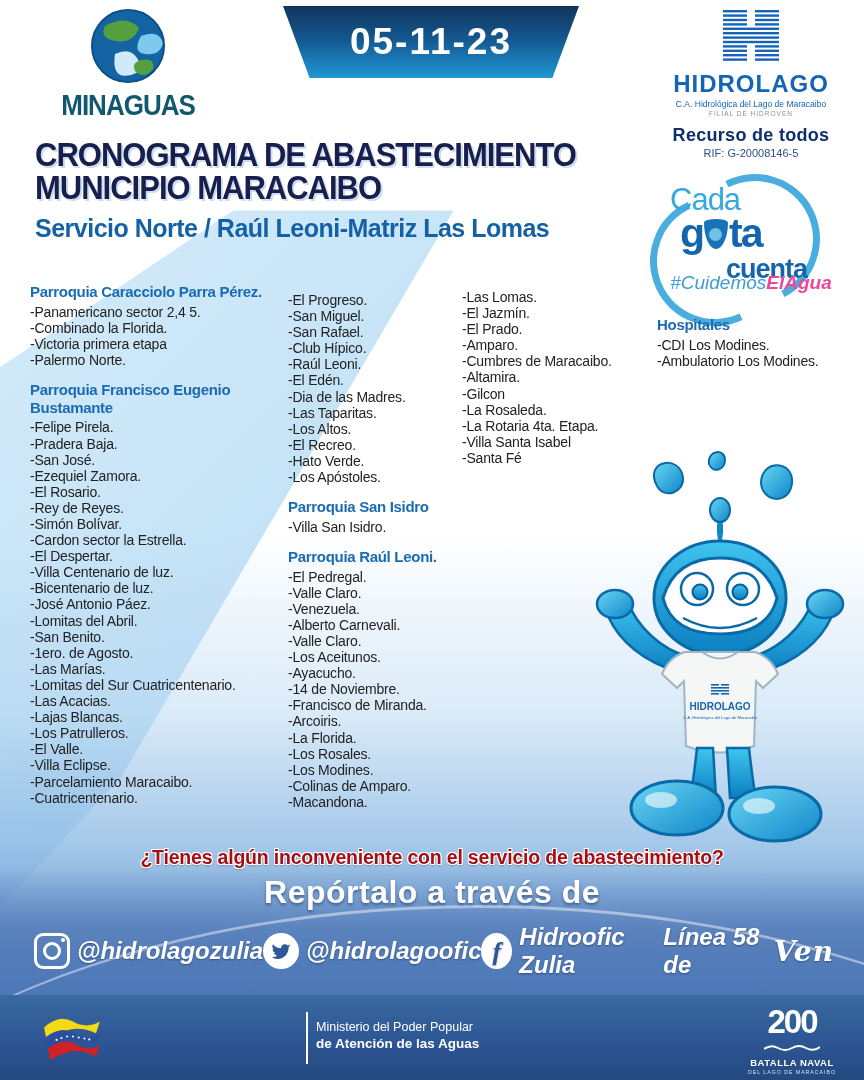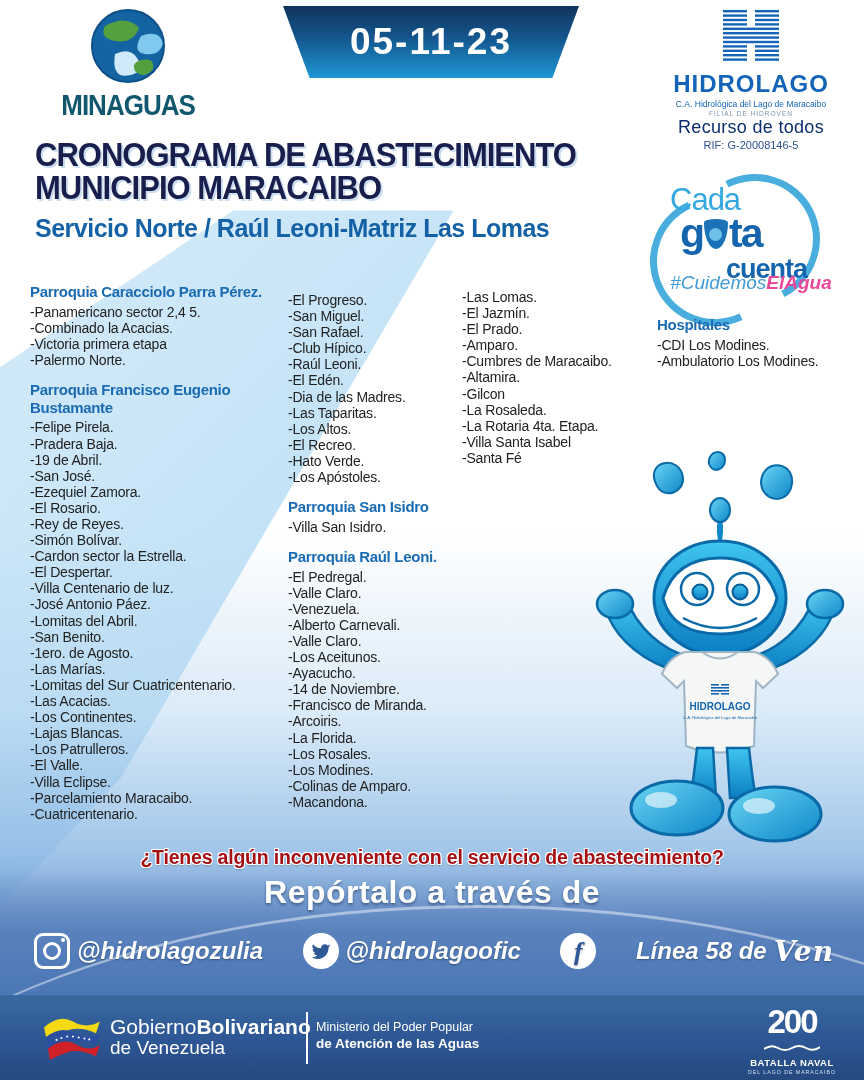--- a/index.html
+++ b/index.html
@@ -27,21 +27,21 @@
   .date-badge{position:absolute;left:283px;top:6px;width:296px;height:72px;
               clip-path:polygon(0 0,100% 0,91% 100%,9% 100%);
               background:linear-gradient(180deg,#10345c 0%,#14578f 45%,#1f97d4 100%);
               display:flex;align-items:center;justify-content:center;text-align:right;}
   .date-badge .d{color:#fff;font-size:37px;font-weight:bold;letter-spacing:2px;}
 
   .hl-block{position:absolute;left:648px;top:8px;width:206px;text-align:center;}
   .hl-name{font-size:24px;font-weight:bold;color:#1464b8;letter-spacing:1px;margin-top:2px;}
   .hl-desc{font-size:8.5px;color:#1464b8;margin-top:1px;}
   .hl-filial{font-size:6.5px;color:#7f93a8;letter-spacing:1px;margin-top:1px;}
-  .hl-slogan{font-size:18px;font-weight:normal;color:#0d2f6e;letter-spacing:.3px;}
+  .hl-slogan{font-size:18px;font-weight:bold;color:#0d2f6e;margin-top:8px;letter-spacing:.3px;}
   .hl-rif{font-size:11px;color:#2d4f8e;margin-top:1px;}
 
   .title-block{position:absolute;left:35px;top:138px;width:620px;}
   .title-line{font-weight:bold;font-size:31px;color:#191f4c;letter-spacing:-1px;line-height:1.06;
               text-shadow:2px 2px 0 rgba(175,205,232,.65);transform:scaleY(1.08);transform-origin:left top;}
   .subtitle{position:absolute;left:35px;top:214px;font-size:25px;font-weight:bold;color:#1561a6;
             letter-spacing:-0.5px;}
 
   
   .gota{position:absolute;left:648px;top:182px;width:200px;height:120px;}
@@ -186,45 +186,44 @@
     <div class="w3">cuenta</div>
   </div>
   <div class="hashtag">
     <span class="lt">#Cuidemos</span><span class="bd">ElAgua</span>
   </div>
 
   <div class="col col1">
       <div class="section">
         <div class="sec-heading">Parroquia Caracciolo Parra Pérez.</div>
         <div class="sec-item">-Panamericano sector 2,4 5.</div>
-        <div class="sec-item">-Combinado la Acacias.</div>
+        <div class="sec-item">-Combinado la Florida.</div>
         <div class="sec-item">-Victoria primera etapa</div>
         <div class="sec-item">-Palermo Norte.</div>
       </div>
       <div class="section">
         <div class="sec-heading">Parroquia Francisco Eugenio Bustamante</div>
         <div class="sec-item">-Felipe Pirela.</div>
         <div class="sec-item">-Pradera Baja.</div>
-        <div class="sec-item">-19 de Abril.</div>
         <div class="sec-item">-San José.</div>
         <div class="sec-item">-Ezequiel Zamora.</div>
         <div class="sec-item">-El Rosario.</div>
         <div class="sec-item">-Rey de Reyes.</div>
         <div class="sec-item">-Simón Bolívar.</div>
         <div class="sec-item">-Cardon sector la Estrella.</div>
         <div class="sec-item">-El Despertar.</div>
         <div class="sec-item">-Villa Centenario de luz.</div>
+        <div class="sec-item">-Bicentenario de luz.</div>
         <div class="sec-item">-José Antonio Páez.</div>
         <div class="sec-item">-Lomitas del Abril.</div>
         <div class="sec-item">-San Benito.</div>
         <div class="sec-item">-1ero. de Agosto.</div>
         <div class="sec-item">-Las Marías.</div>
         <div class="sec-item">-Lomitas del Sur Cuatricentenario.</div>
         <div class="sec-item">-Las Acacias.</div>
-        <div class="sec-item">-Los Continentes.</div>
         <div class="sec-item">-Lajas Blancas.</div>
         <div class="sec-item">-Los Patrulleros.</div>
         <div class="sec-item">-El Valle.</div>
         <div class="sec-item">-Villa Eclipse.</div>
         <div class="sec-item">-Parcelamiento Maracaibo.</div>
         <div class="sec-item">-Cuatricentenario.</div>
       </div>
     </div>
   <div class="col col2">
       <div class="section">
@@ -355,20 +354,21 @@
         <svg width="22" height="22" viewBox="0 0 32 32">
             <path fill="#2e5796" d="M30 8.6c-1 .5-2 .8-3.2 1 1.2-.7 2-1.8 2.5-3.1-1.1.7-2.3 1.1-3.6 1.4A5.6 5.6 0 0 0 16 12.1 16 16 0 0 1 4.4 6.2a5.6 5.6 0 0 0 1.7 7.5c-.9 0-1.8-.3-2.5-.7v.1c0 2.7 1.9 5 4.5 5.5-.8.2-1.7.3-2.6.1a5.6 5.6 0 0 0 5.2 3.9A11.3 11.3 0 0 1 2.4 25 16 16 0 0 0 11 27.5c10.3 0 16-8.6 16-16v-.7c1.1-.8 2.1-1.8 3-3z"></path>
           </svg>
       </span>
       <span>@hidrolagoofic</span>
     </div>
     <div class="social-item">
       <span class="round-icon">
           <span class="fb-f">f</span>
         </span>
+      <span>Hidroofic Zulia</span>
     </div>
     <div class="social-item">
       <span>Línea 58 de</span>
       <span class="ven">Ven</span>
     </div>
   </div>
 
   <div class="gov">
     <svg width="62" height="50" viewBox="0 0 64 52">
       <path d="M4 16 Q20 2 34 10 T62 10 L58 22 Q40 14 26 20 T6 26 Z" fill="#f5d915"></path>
@@ -377,24 +377,20 @@
       <g fill="#fff">
           <circle cx="22" cy="27" r="1.1"></circle>
           <circle cx="28" cy="25.5" r="1.1"></circle>
           <circle cx="34" cy="25.5" r="1.1"></circle>
           <circle cx="40" cy="26.5" r="1.1"></circle>
           <circle cx="46" cy="27.5" r="1.1"></circle>
           <circle cx="17" cy="29" r="1.1"></circle>
           <circle cx="51" cy="28.5" r="1.1"></circle>
         </g>
     </svg>
-    <div class="gov-text">
-      <div class="l1"><span>Gobierno</span><span class="b">Bolivariano</span></div>
-      <div class="l2">de Venezuela</div>
-    </div>
   </div>
   <div class="divider"></div>
   <div class="ministry">
     <div class="m1">Ministerio del Poder Popular</div>
     <div class="m2">de Atención de las Aguas</div>
   </div>
   <div class="naval">
     <div class="num">200</div>
     <svg width="56" height="8" viewBox="0 0 56 8">
       <path d="M0 5 Q7 0 14 4 T28 4 T42 4 T56 3" stroke="#ffffff" stroke-width="2" fill="none"></path>

